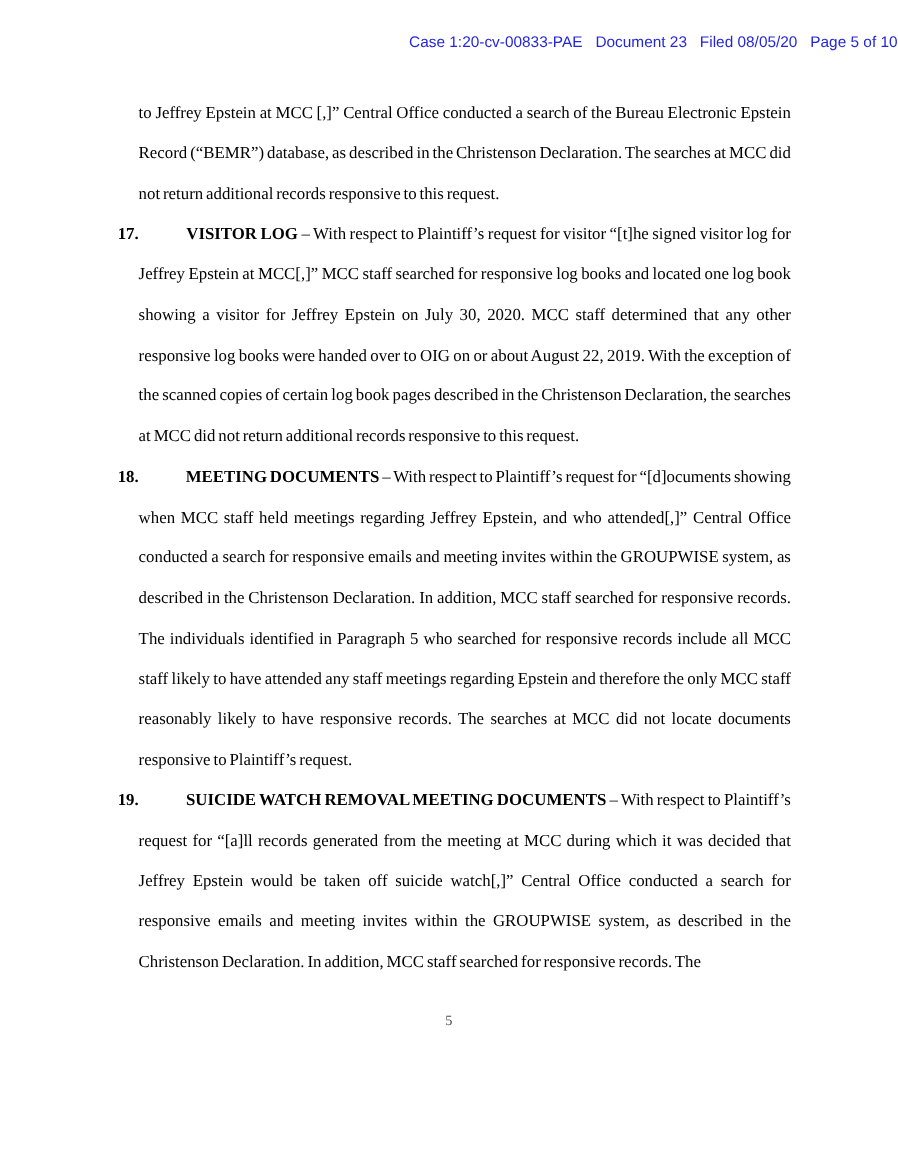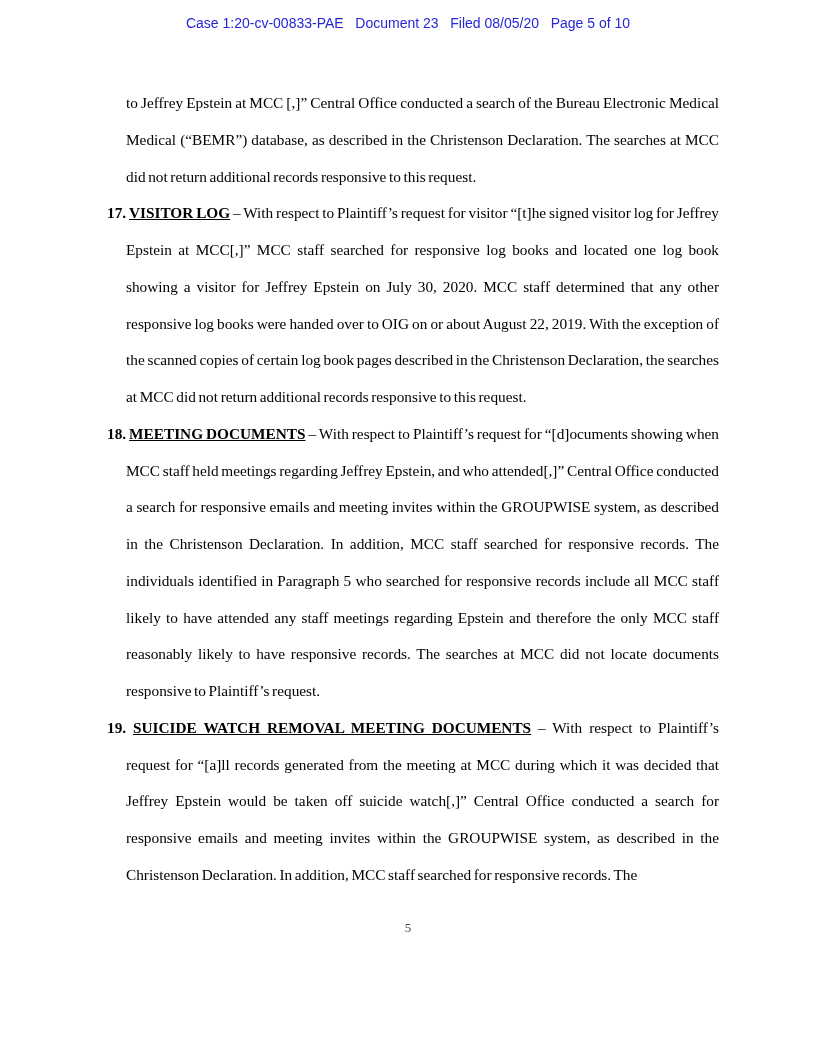--- a/index.html
+++ b/index.html
@@ -10,24 +10,24 @@
     width: 816px;
     height: 1056px;
     background: #ffffff;
     position: relative;
     font-family: "Liberation Serif", serif;
     color: #000000;
     overflow: hidden;
   }
   .stamp {
     position: absolute;
-    top: 15px;
+    top: 30px;
     left: 0;
     width: 816px;
-    text-align: center;
+    text-align: right;
     font-family: "Liberation Sans", sans-serif;
     font-size: 14px;
     color: #2626d8;
     white-space: pre;
   }
   .content {
     position: absolute;
     left: 126px;
     top: 85px;
     width: 593px;
@@ -41,41 +41,41 @@
     padding: 0;
   }
   .numbered-item {
     text-indent: -19px;
   }
   .item-number {
     font-weight: bold;
   }
   .item-heading {
     font-weight: bold;
-    text-decoration: underline;
+    margin-left: 40px;
   }
   .page-number {
     position: absolute;
     top: 920px;
     left: 0;
     width: 816px;
     text-align: center;
     font-family: "Liberation Serif", serif;
     font-size: 13px;
     color: #4a4a4a;
   }
 </style>
 </head>
 <body>
 
 <div class="stamp">Case 1:20-cv-00833-PAE   Document 23   Filed 08/05/20   Page 5 of 10</div>
 
 <div class="content">
 
-  <p class="cont-paragraph">to Jeffrey Epstein at MCC [,]” Central Office conducted a search of the Bureau Electronic Medical Medical (“BEMR”) database, as described in the Christenson Declaration. The searches at MCC did not return additional records responsive to this request.</p>
+  <p class="cont-paragraph">to Jeffrey Epstein at MCC [,]” Central Office conducted a search of the Bureau Electronic Epstein Record (“BEMR”) database, as described in the Christenson Declaration. The searches at MCC did not return additional records responsive to this request.</p>
 
   <p class="numbered-item"><span class="item-number">17.</span> <span class="item-heading">VISITOR LOG</span> <span class="item-text">– With respect to Plaintiff’s request for visitor “[t]he signed visitor log for Jeffrey Epstein at MCC[,]” MCC staff searched for responsive log books and located one log book showing a visitor for Jeffrey Epstein on July 30, 2020. MCC staff determined that any other responsive log books were handed over to OIG on or about August 22, 2019. With the exception of the scanned copies of certain log book pages described in the Christenson Declaration, the searches at MCC did not return additional records responsive to this request.</span></p>
 
   <p class="numbered-item"><span class="item-number">18.</span> <span class="item-heading">MEETING DOCUMENTS</span> <span class="item-text">– With respect to Plaintiff’s request for “[d]ocuments showing when MCC staff held meetings regarding Jeffrey Epstein, and who attended[,]” Central Office conducted a search for responsive emails and meeting invites within the GROUPWISE system, as described in the Christenson Declaration. In addition, MCC staff searched for responsive records. The individuals identified in Paragraph 5 who searched for responsive records include all MCC staff likely to have attended any staff meetings regarding Epstein and therefore the only MCC staff reasonably likely to have responsive records. The searches at MCC did not locate documents responsive to Plaintiff’s request.</span></p>
 
   <p class="numbered-item"><span class="item-number">19.</span> <span class="item-heading">SUICIDE WATCH REMOVAL MEETING DOCUMENTS</span> <span class="item-text">– With respect to Plaintiff’s request for “[a]ll records generated from the meeting at MCC during which it was decided that Jeffrey Epstein would be taken off suicide watch[,]” Central Office conducted a search for responsive emails and meeting invites within the GROUPWISE system, as described in the Christenson Declaration. In addition, MCC staff searched for responsive records. The</span></p>
 
 </div>
 
 <div class="page-number">5</div>

